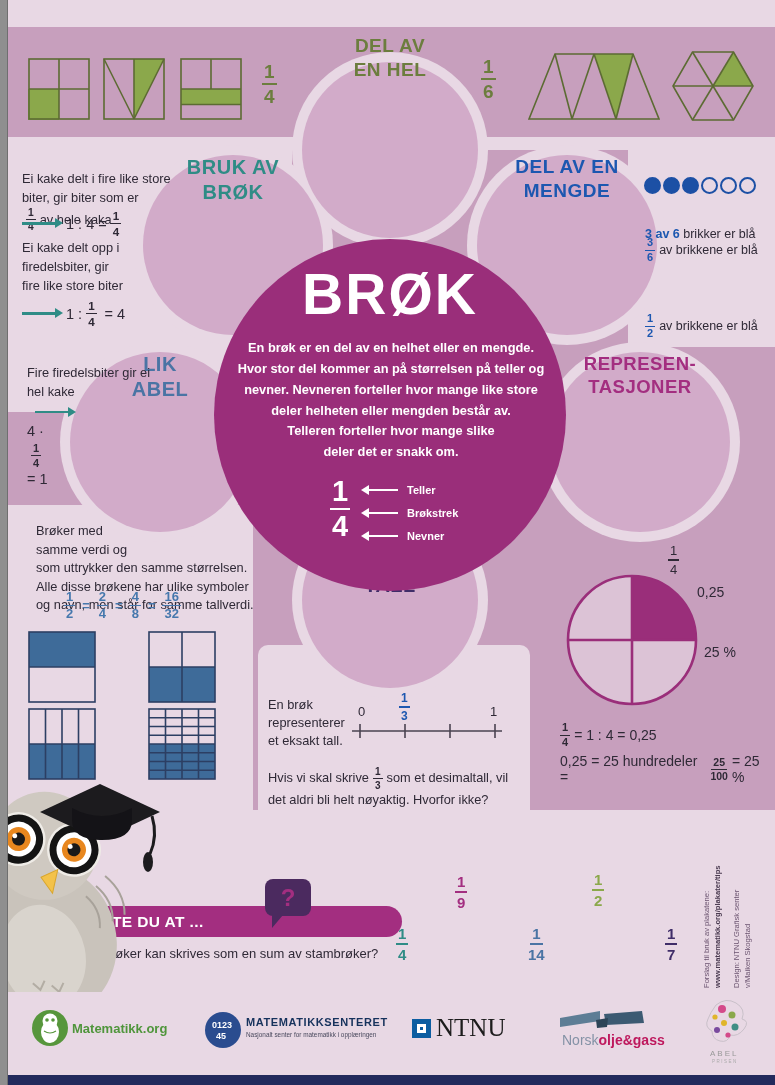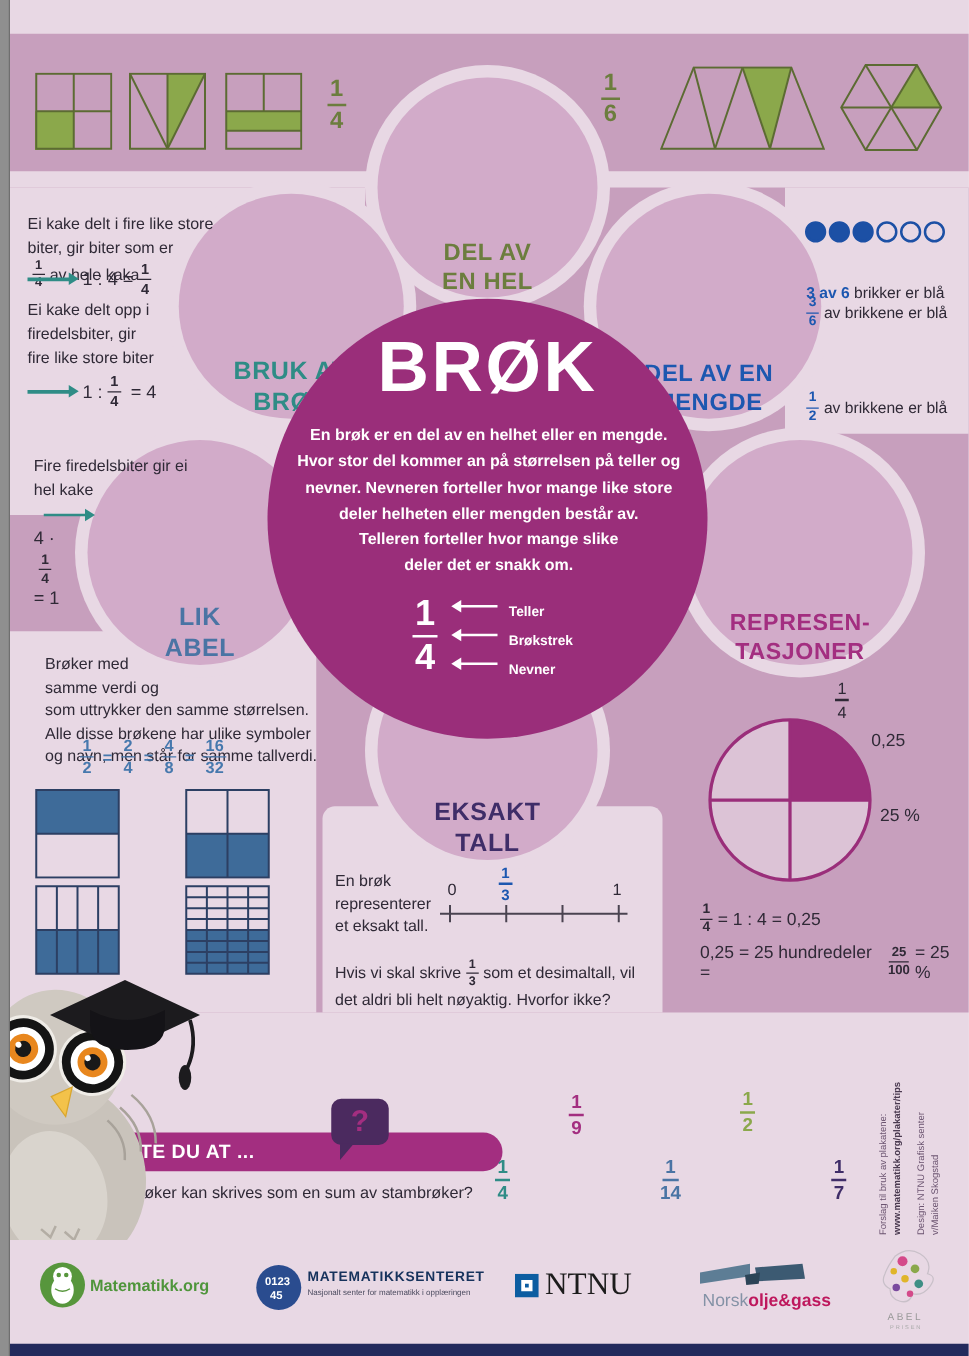--- a/index.html
+++ b/index.html
@@ -9,37 +9,37 @@
     --fracblue:#4678ad; --sqblue:#3e6b99; --sqstroke:#2c3f63; --purple:#3f2d68;
     --ink:#2f2936; --bubble:#4b2a5f; --navy:#232a5c; --pielight:#dcc3d6;
   }
   html,body{margin:0;padding:0}
   body{font-family:"Liberation Sans",sans-serif;color:var(--ink)}
   #poster{position:relative;width:775px;height:1085px;background:var(--light);overflow:hidden}
   .abs{position:absolute}
   .band{position:absolute;background:var(--bg)}
   .panel{position:absolute;background:var(--light)}
   .halo{position:absolute;border-radius:50%;background:var(--light)}
-  .tcircle{position:absolute;border-radius:50%;background:var(--circle);display:flex;align-items:flex-end;justify-content:center;
+  .tcircle{position:absolute;border-radius:50%;background:var(--circle);display:flex;align-items:flex-start;justify-content:center;
            text-align:center;font-weight:700;white-space:pre-line;letter-spacing:.5px;line-height:1.25}
   .central{position:absolute;left:214px;top:239px;width:352px;height:352px;border-radius:50%;background:var(--brand)}
   .ctitle{position:absolute;left:0;right:0;top:22px;text-align:center;color:#fff;font-size:57px;font-weight:700;letter-spacing:2px}
   .cbody{position:absolute;left:21px;top:99px;width:312px;text-align:center;color:#fff;font-size:12.8px;font-weight:700;line-height:1.63;white-space:pre-line}
   .ifrac{display:inline-flex;flex-direction:column;align-items:center;line-height:1;vertical-align:middle;margin:0 4px;font-size:.8em;font-weight:700}
   .ifrac b{font-style:normal}
   .ifrac b:first-child{border-bottom:1.5px solid currentColor;padding:0 2px 1.5px;margin-bottom:1.5px}
   .sfrac{position:absolute;display:inline-flex;flex-direction:column;align-items:center;line-height:1;font-weight:700}
   .sfrac b:first-child{border-bottom:2px solid currentColor;padding:0 2px 2px;margin-bottom:2px}
   .txt{position:absolute;font-size:12.8px;line-height:1.5;white-space:pre-line}
   .row{position:absolute;display:flex;align-items:center;font-size:14.5px}
   .arrow-r{display:inline-block;position:relative;width:34px;height:2.4px;background:var(--teal);margin-right:10px;flex:0 0 auto}
   .arrow-r::after{content:"";position:absolute;right:-7px;top:-4.3px;border-left:8px solid var(--teal);border-top:5.5px solid transparent;border-bottom:5.5px solid transparent}
   .arrow-l{display:inline-block;position:relative;width:30px;height:2.2px;background:#fff;margin-right:9px;flex:0 0 auto}
   .arrow-l::before{content:"";position:absolute;left:-7px;top:-4.1px;border-right:8px solid #fff;border-top:5.2px solid transparent;border-bottom:5.2px solid transparent}
-  .flabel{display:flex;align-items:flex-start;color:#fff;font-size:11px;font-weight:700}
+  .flabel{display:flex;align-items:center;color:#fff;font-size:11px;font-weight:700}
   .dots{position:absolute;display:flex;gap:2px}
   .dot{width:17px;height:17px;border-radius:50%;border:2.6px solid var(--blue2);box-sizing:border-box}
   .dot.filled{background:var(--blue2)}
   .bold-blue{color:var(--blue);font-weight:700}
   .eqrow{position:absolute;display:flex;align-items:center;gap:7px;color:var(--fracblue);font-weight:700;font-size:13px}
   .banner{position:absolute;left:7px;top:906px;width:395px;height:31px;background:var(--magenta);border-radius:0 16px 16px 0}
   .banner span{position:absolute;left:68px;top:7px;color:#fff;font-weight:700;font-size:15.5px;letter-spacing:.4px}
   .bubble{position:absolute;left:265px;top:879px;width:46px;height:37px;background:var(--bubble);border-radius:8px;display:flex;align-items:center;justify-content:center}
   .bubble::after{content:"";position:absolute;left:7px;bottom:-12px;border-top:13px solid var(--bubble);border-right:11px solid transparent}
   .bubble b{color:var(--magenta);font-size:24px;font-weight:700}

